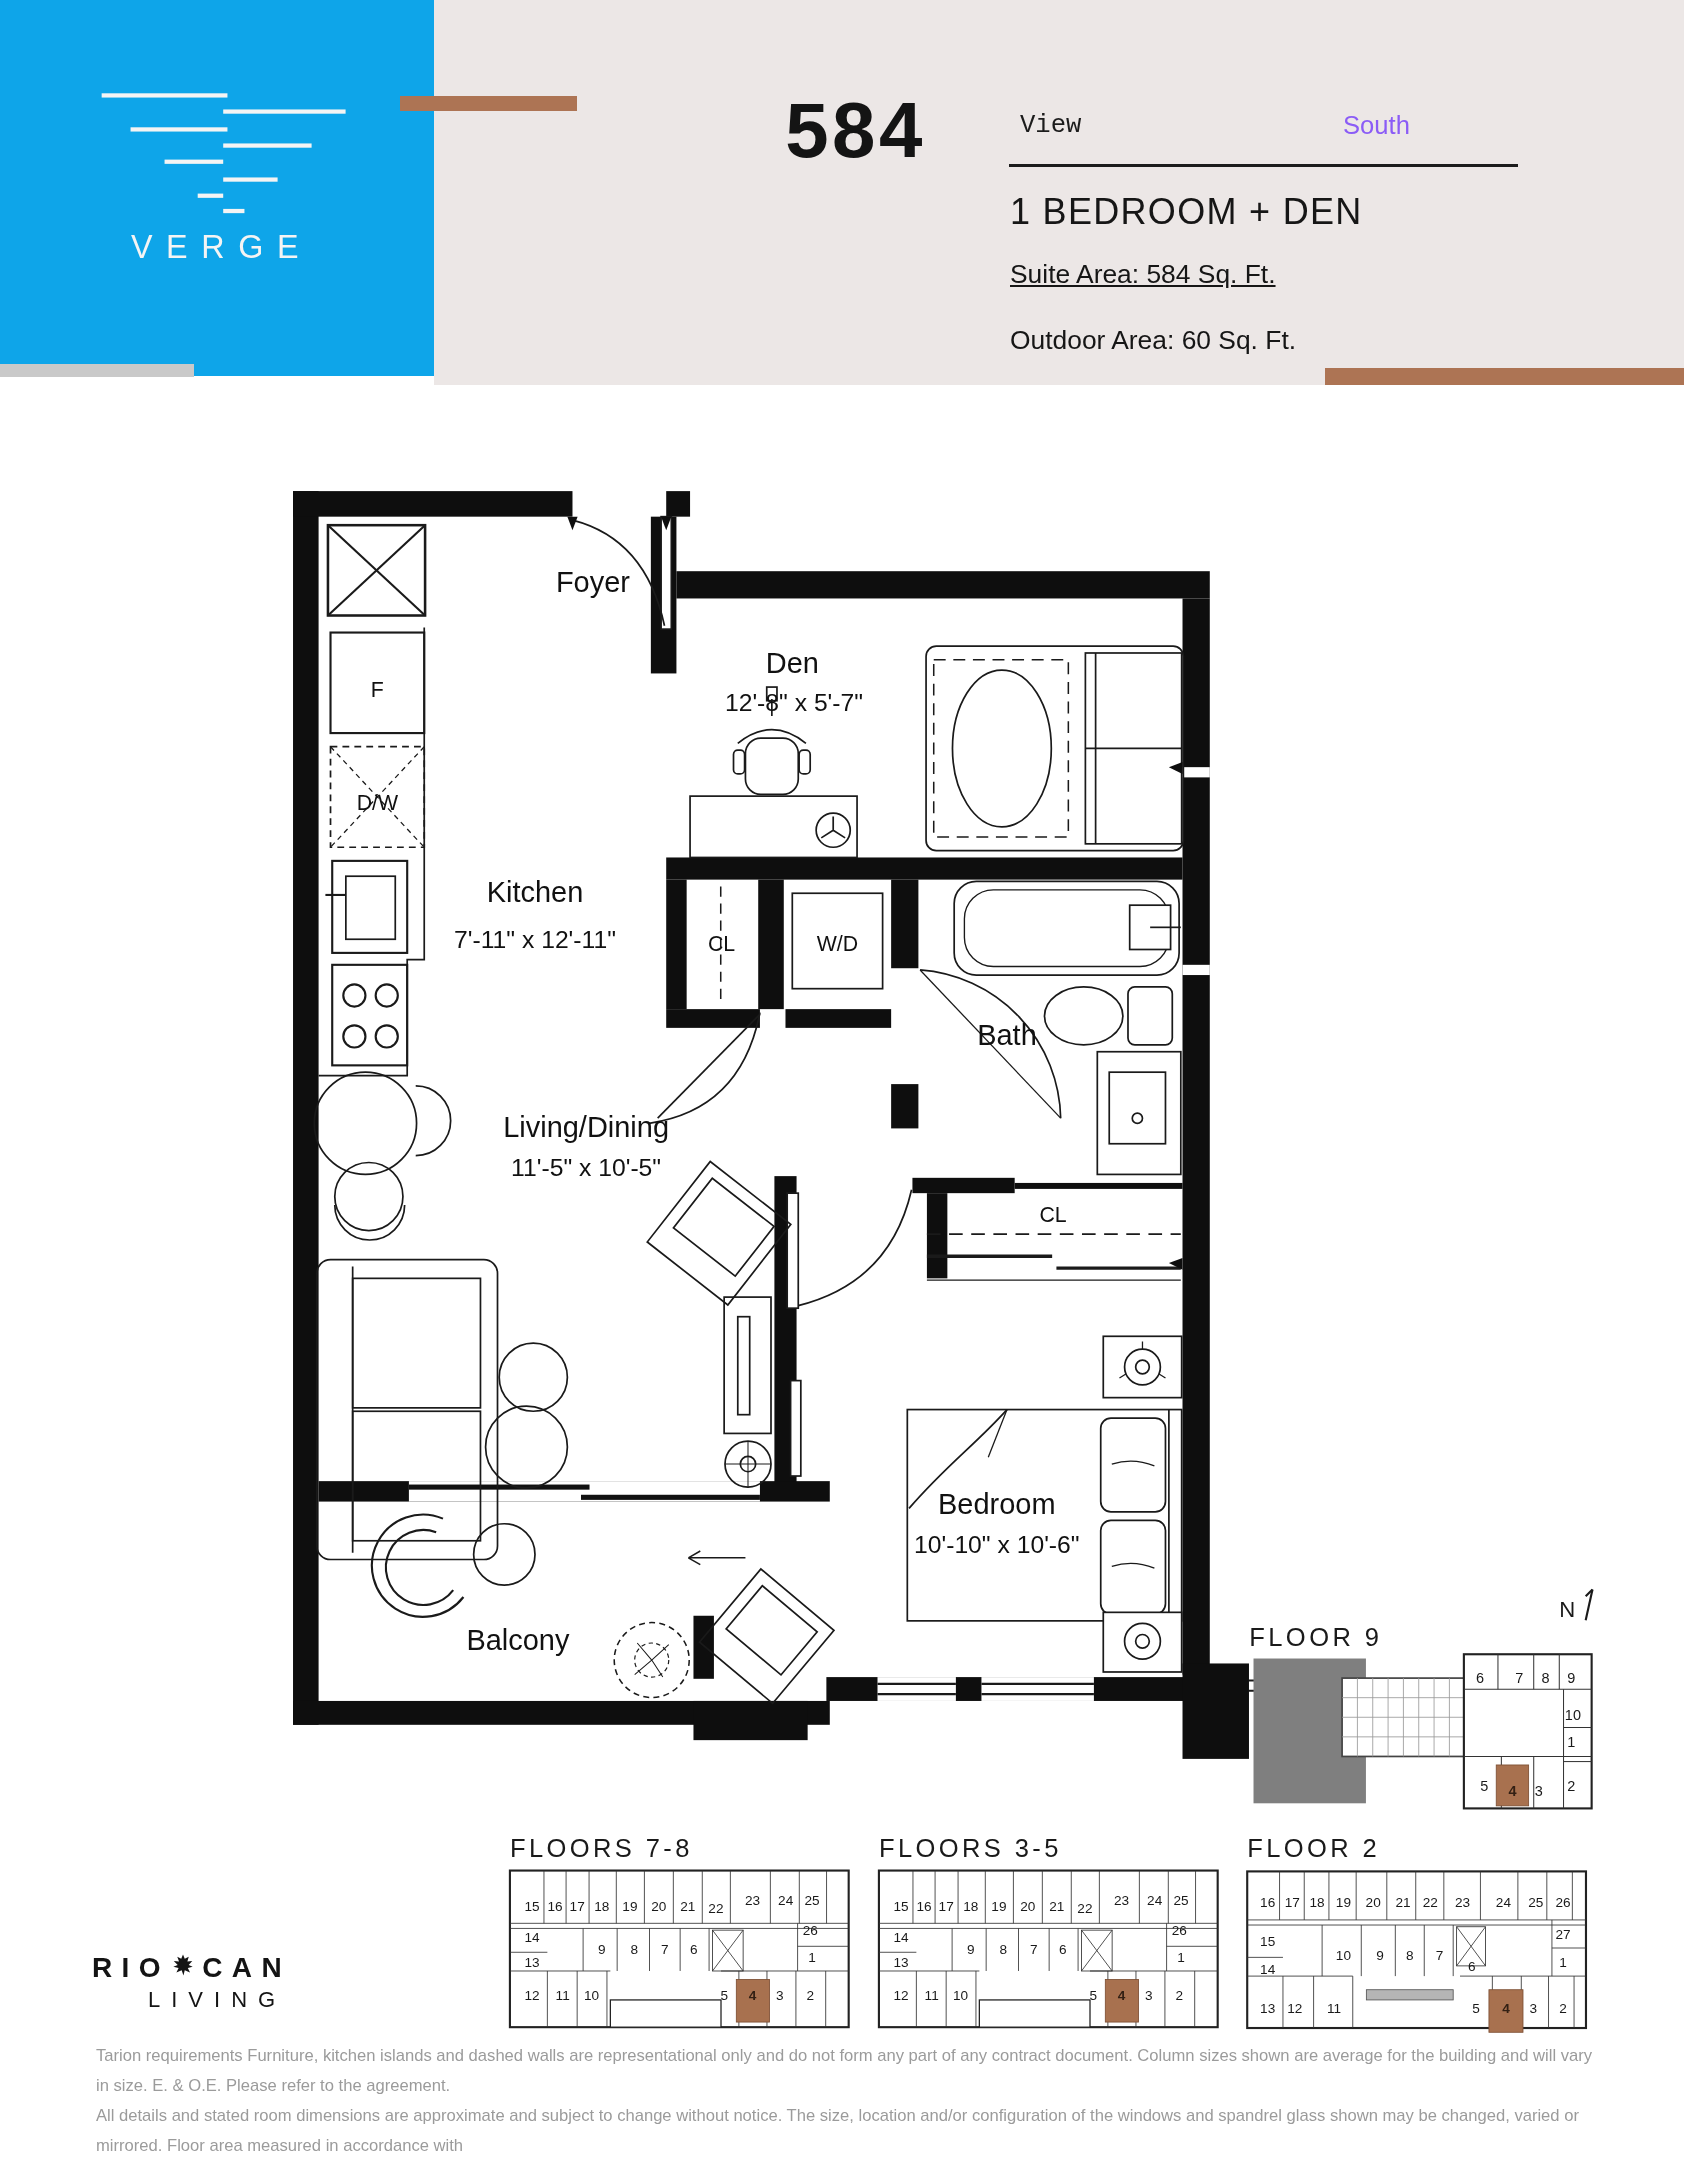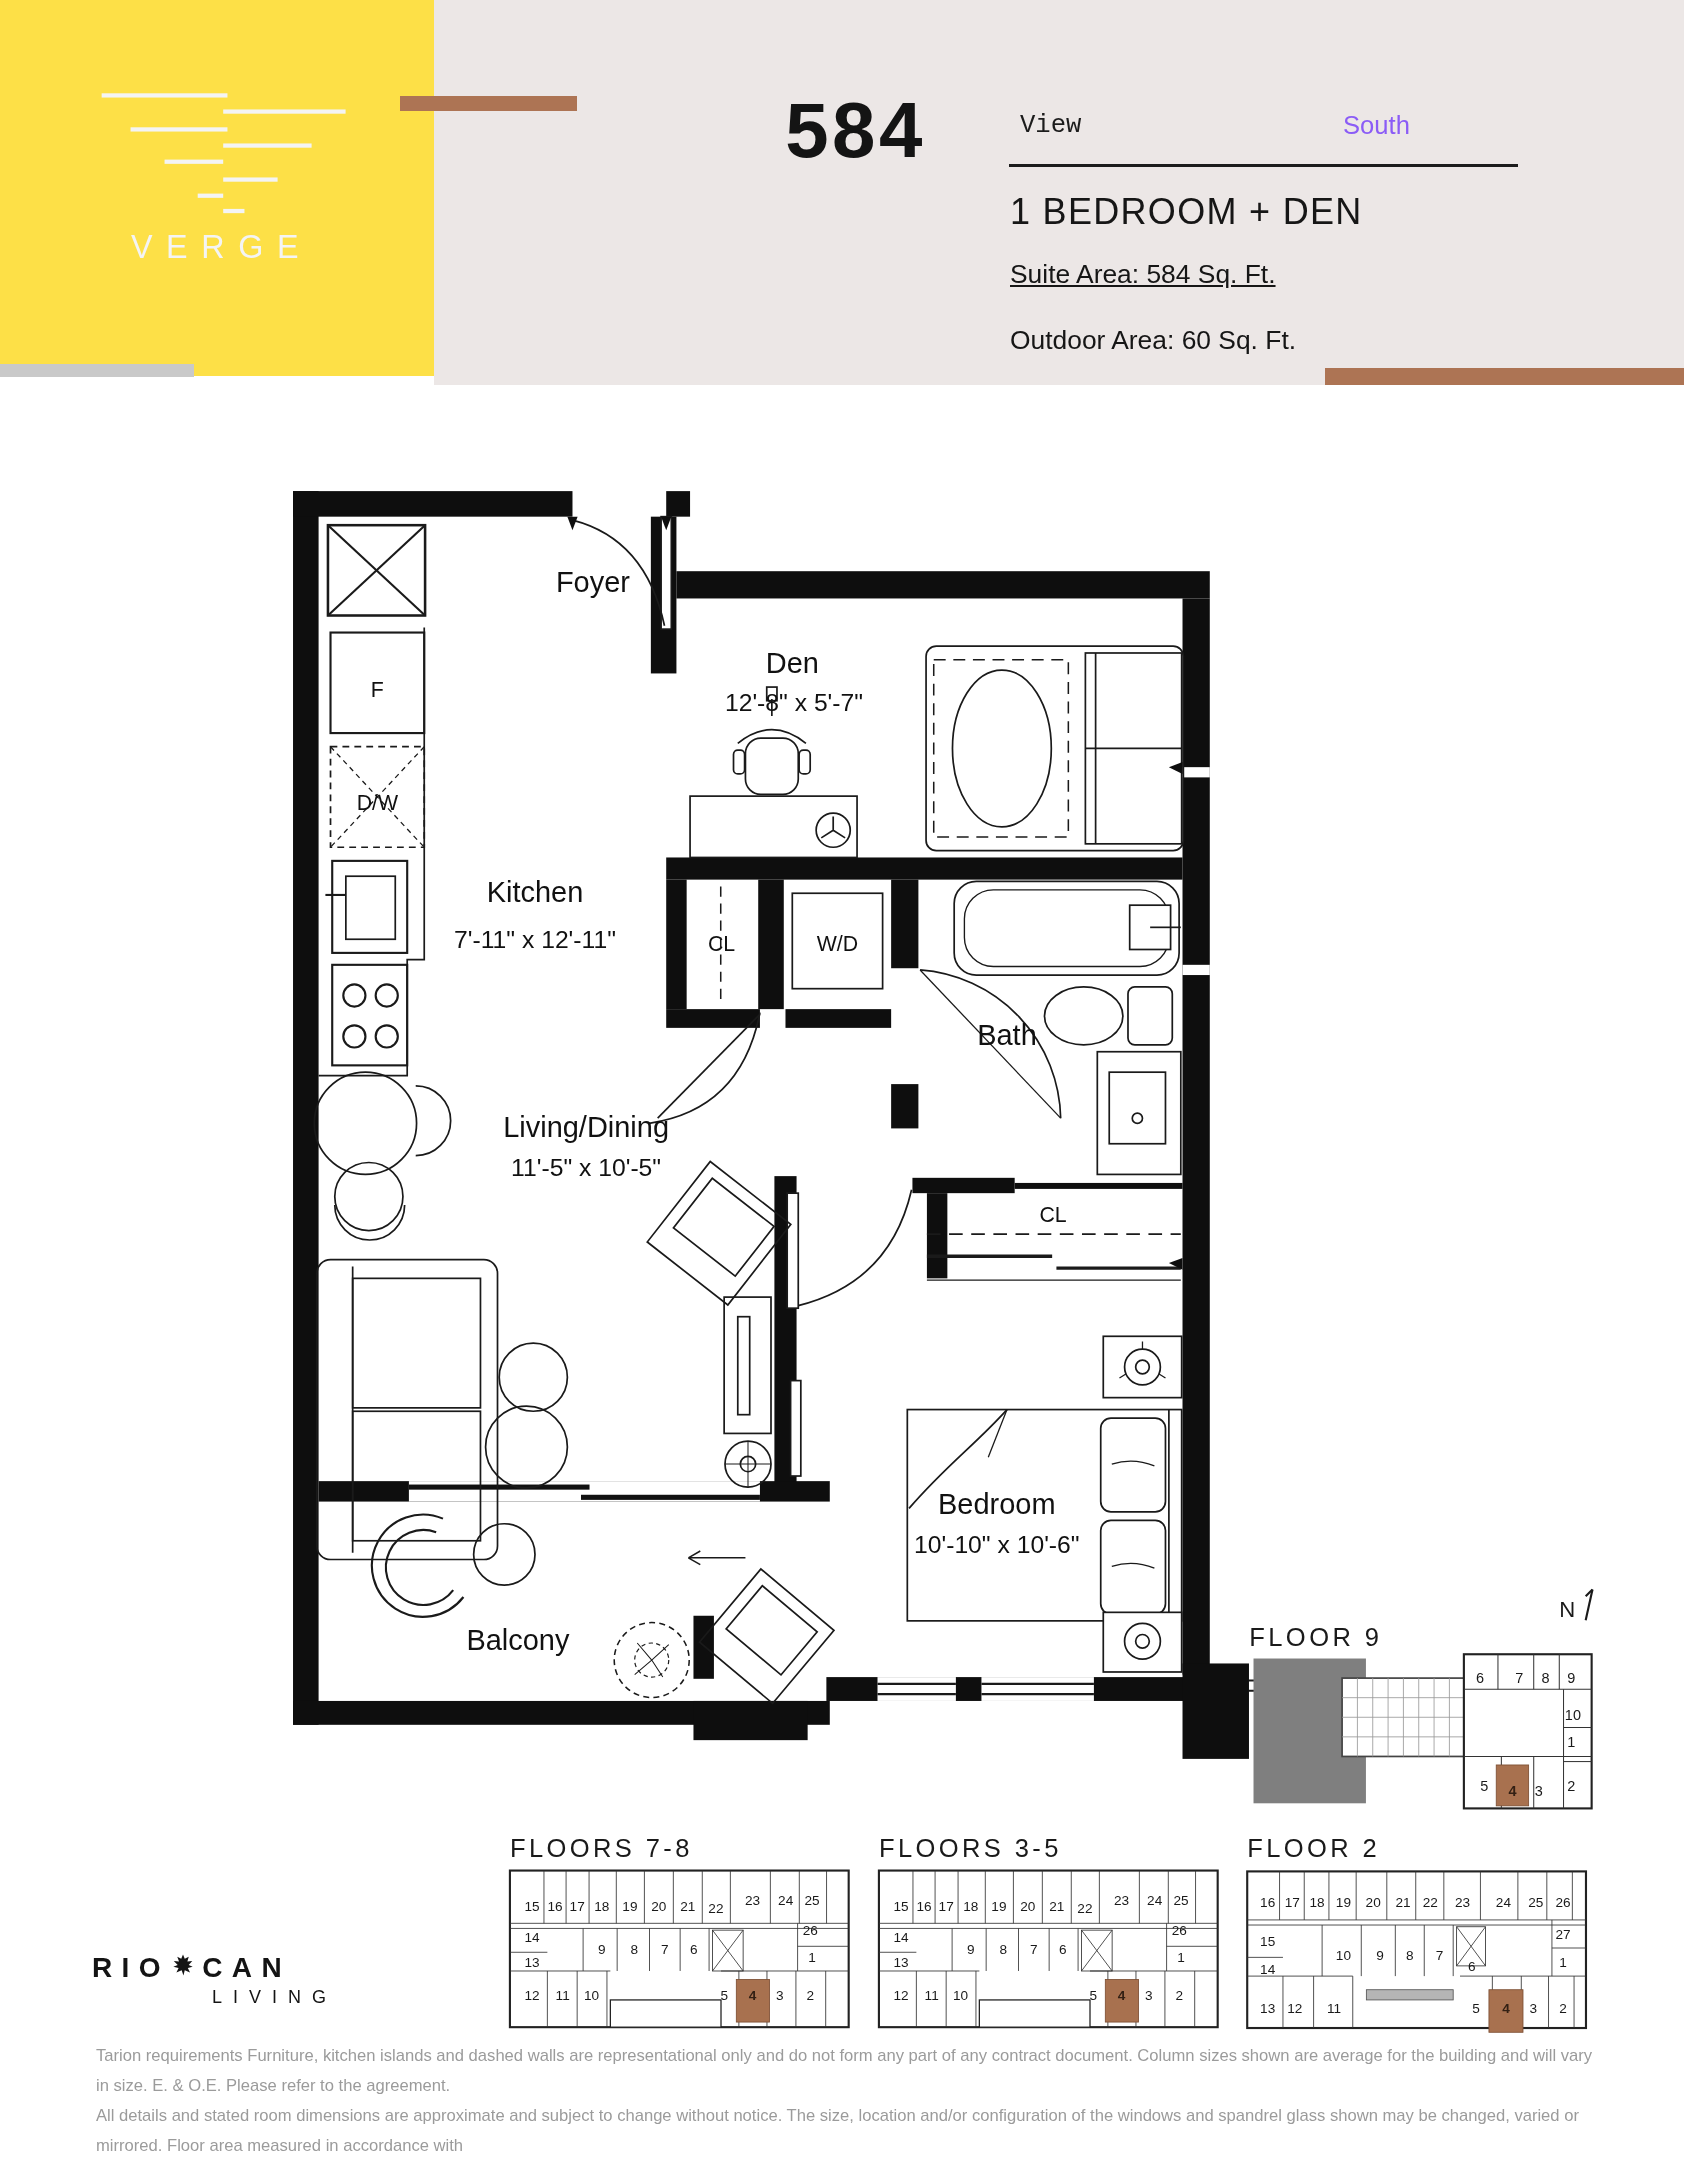--- a/index.html
+++ b/index.html
@@ -1,21 +1,21 @@
 <!DOCTYPE html>
 <html style="font-size:13.6px"><head>
 <meta charset="utf-8">
 <style>
   html,body{margin:0;padding:0;background:#fff;}
   .page{position:relative;width:1685px;height:2181px;background:#ffffff;overflow:hidden;
         font-family:"Liberation Sans",sans-serif;color:#1a1a1a;}
   .abs{position:absolute;}
   
   .beige{left:434px;top:0;width:1250px;height:385px;background:#ece7e6;}
-  .navy{left:0;top:0;width:434px;height:376px;background:#fde047;}
+  .navy{left:0;top:0;width:434px;height:376px;background:#0ea5e9;}
   .graystrip{left:0;top:364px;width:194px;height:12.8px;background:#c9c9c9;}
   .copperA{left:400px;top:96px;width:177px;height:14.5px;background:#ad7454;}
   .copperB{left:1325px;top:368px;width:359px;height:17px;background:#ad7454;}
   .suiteNum{left:762px;top:85px;width:187px;text-align:center;font-size:78px;font-weight:bold;
             letter-spacing:3.4px;color:#141414;}
   .viewLbl{left:1020px;top:111px;font-size:25.6px;color:#1c1c1c;font-family:Liberation Mono, monospace;}
   .viewVal{left:1343px;top:111px;font-size:25.6px;color:#8b5cf6;}
   .hline{left:1009px;top:164px;width:509px;height:2.6px;background:#1c1c1c;}
   .unitType{left:1010px;top:191px;font-size:36px;letter-spacing:1.3px;color:#161616;}
   .areaTxt{left:1010px;font-size:26.4px;color:#161616;}
@@ -29,21 +29,21 @@
   .sm{font-size:25px;fill:#111;text-anchor:middle;}
   .kpTitle{font-size:30px;letter-spacing:4px;fill:#1a1a1a;}
   .unum{font-size:16px;fill:#1a1a1a;text-anchor:middle;}
   .unum.hl{fill:#332014;font-weight:bold;}
   .f9 .unum{font-size:17px;}
   .nTxt{font-size:26px;fill:#1a1a1a;}
   
   .riocan{left:92px;top:1952px;}
   .rioRow{display:flex;align-items:center;font-size:28px;font-weight:bold;letter-spacing:9.4px;color:#141414;}
   .leaf{margin:0 8.5px 5.1px 1.7px;}
-  .living{margin-left:120px;margin-top:3.4px;font-size:18px;letter-spacing:11px;color:#141414;}
+  .living{margin-left:56px;margin-top:3.4px;font-size:22px;letter-spacing:11px;color:#141414;}
   .disc{left:96px;top:2041px;width:1508px;font-size:16.6px;line-height:1.8;color:#9b9b9b;}
 </style>
 </head>
 <body>
 
 <div class="page">
 
   <div class="abs beige"></div>
   <div class="abs navy">
     <svg class="abs vergeSvg" width="273" height="204" viewBox="0 0 320 240">

